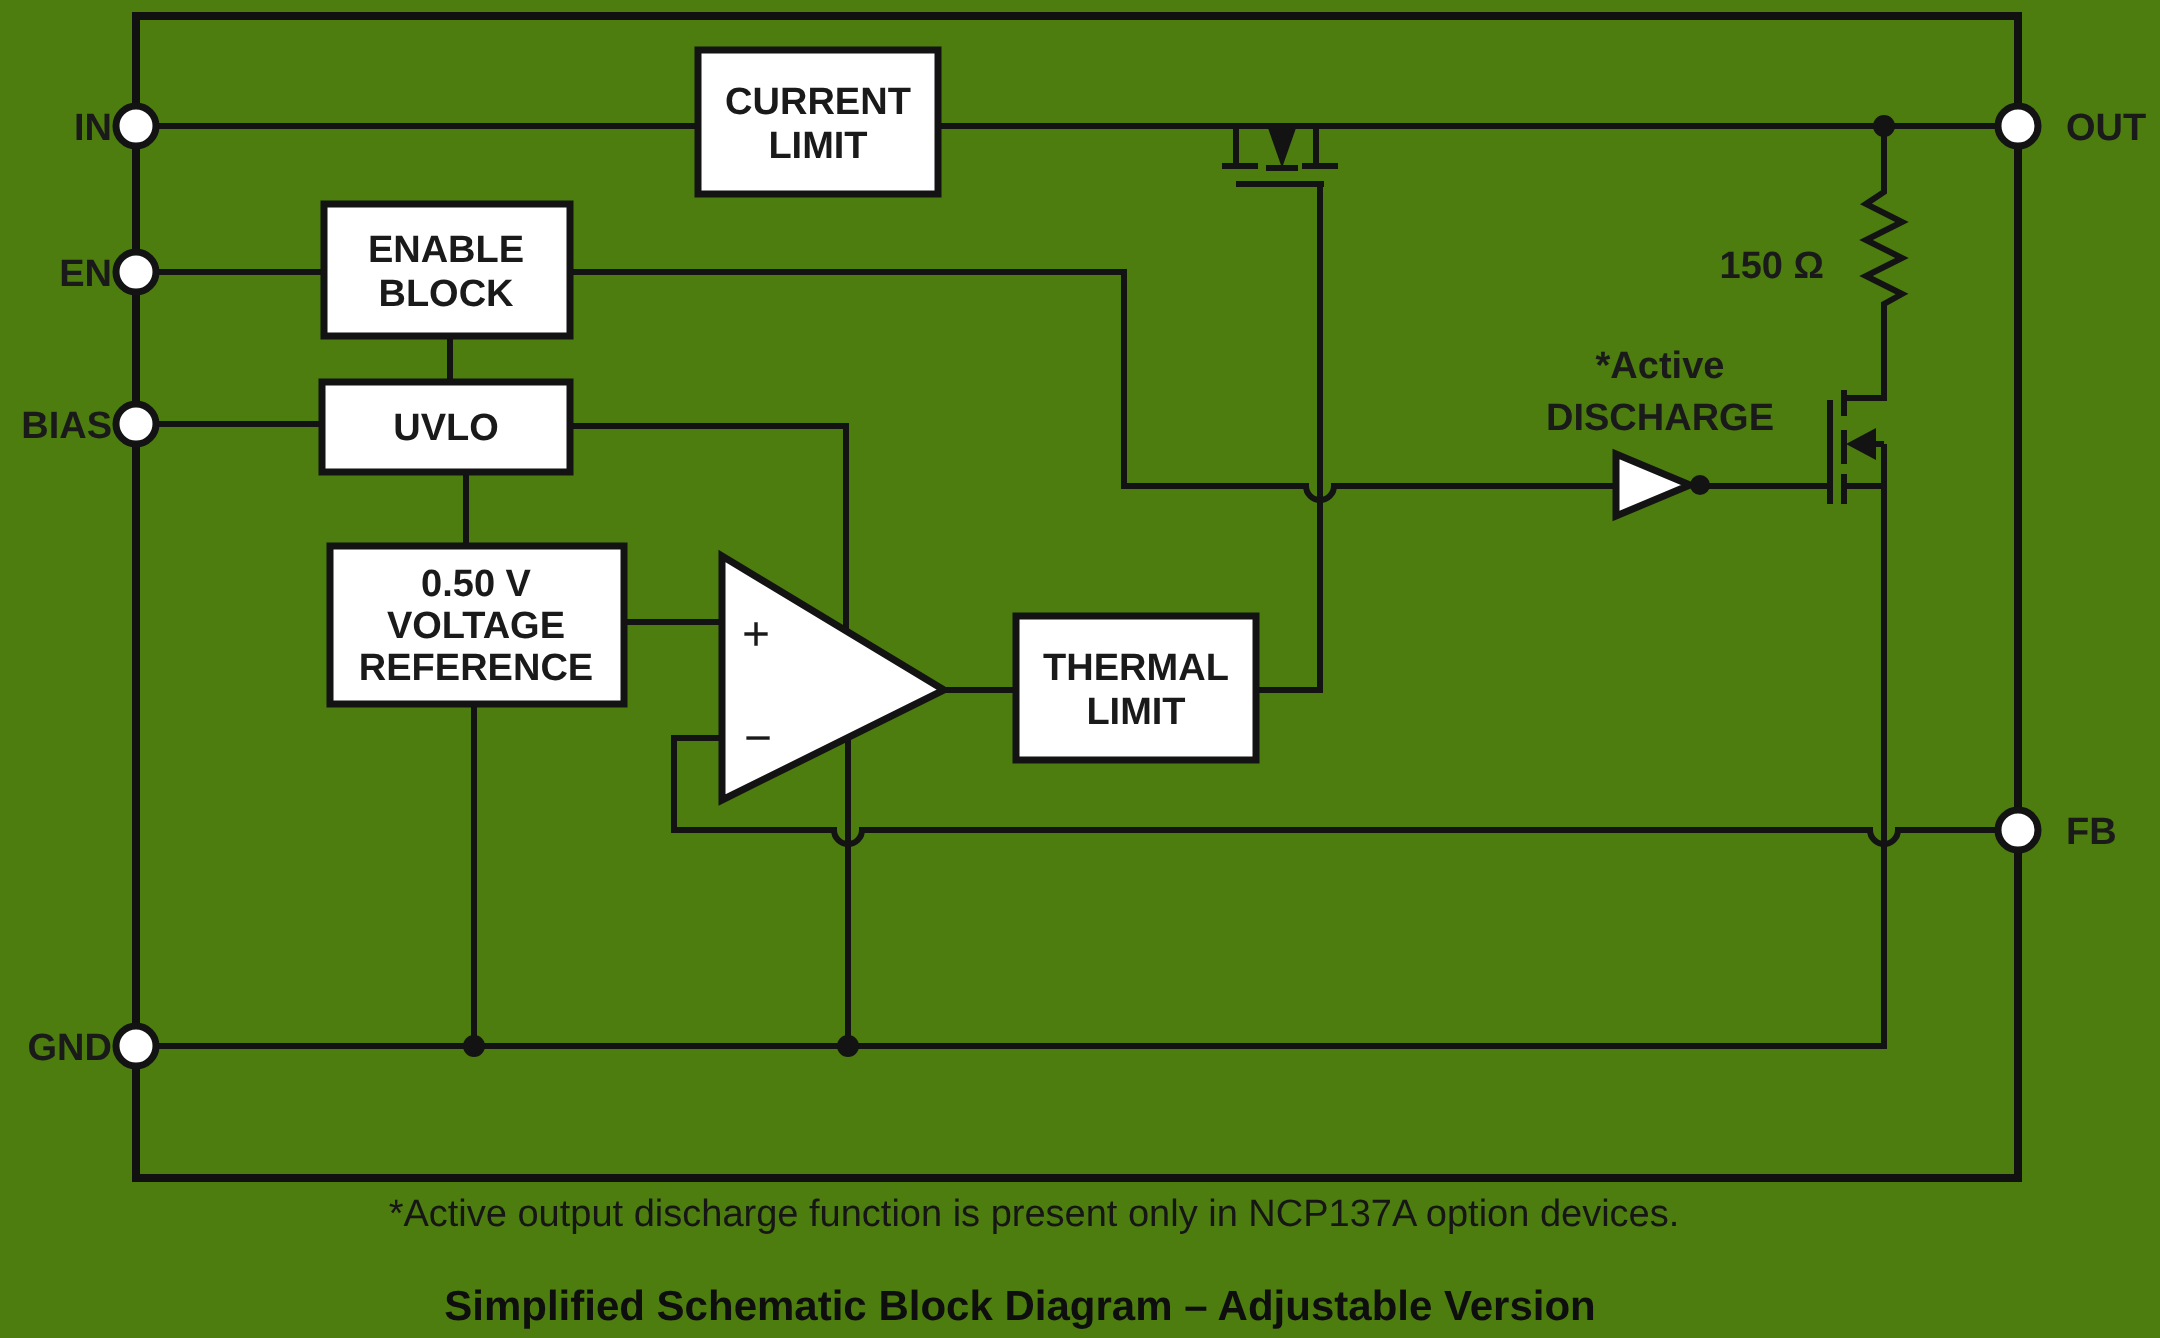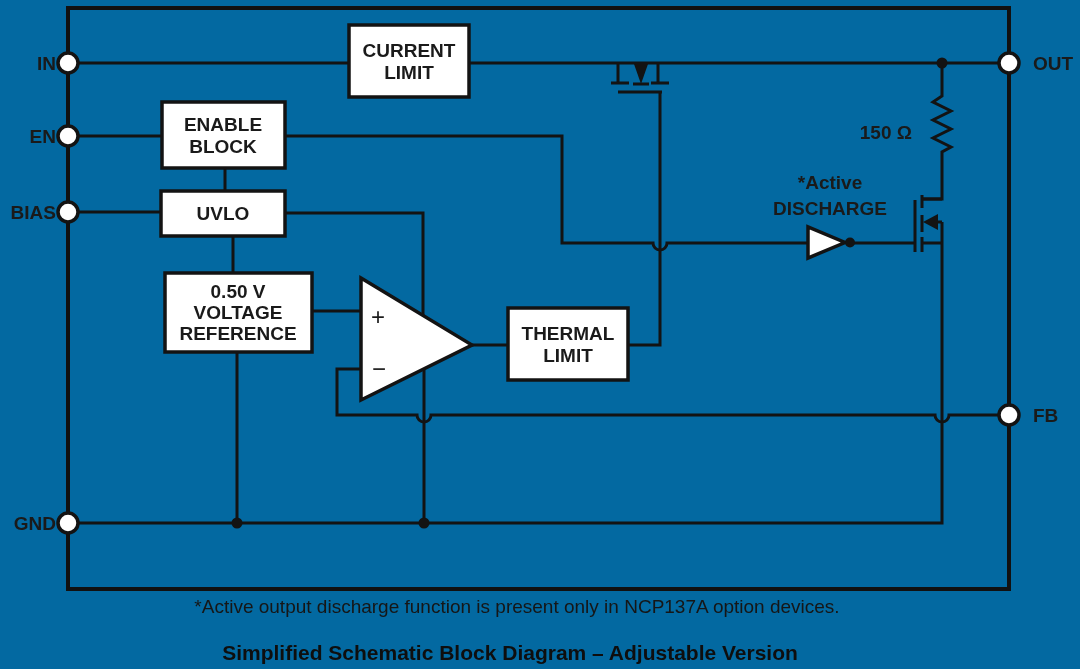--- a/index.html
+++ b/index.html
@@ -1,16 +1,16 @@
 <!DOCTYPE html>
 <html><head>
 <meta charset="utf-8">
 <style>
   html,body{margin:0;padding:0;background:#ffffff;}
-  .stage{position:relative;width:1080px;height:669px;background:#0369a1;overflow:hidden;text-decoration:underline;}
+  .stage{position:relative;width:1080px;height:669px;background:#4d7c0f;overflow:hidden;text-decoration:underline;}
   svg{display:block;}
   .wire{stroke:#131313;stroke-width:3;fill:none;}
   .boxline{stroke:#131313;stroke-width:3.5;fill:#ffffff;}
   .border{stroke:#111111;stroke-width:4;fill:none;}
   .pincircle{stroke:#131313;stroke-width:3.5;fill:#ffffff;}
   .dot{fill:#131313;stroke:none;}
   .solid{fill:#131313;stroke:none;}
   .lbl{font-family:"Liberation Sans",sans-serif;font-weight:bold;font-size:19px;fill:#1a1a1a;}
   .sign{font-family:"Liberation Sans",sans-serif;font-weight:normal;font-size:24px;fill:#1a1a1a;}
   .footnote{font-family:"Liberation Sans",sans-serif;font-weight:normal;font-size:19px;fill:#161616;}

